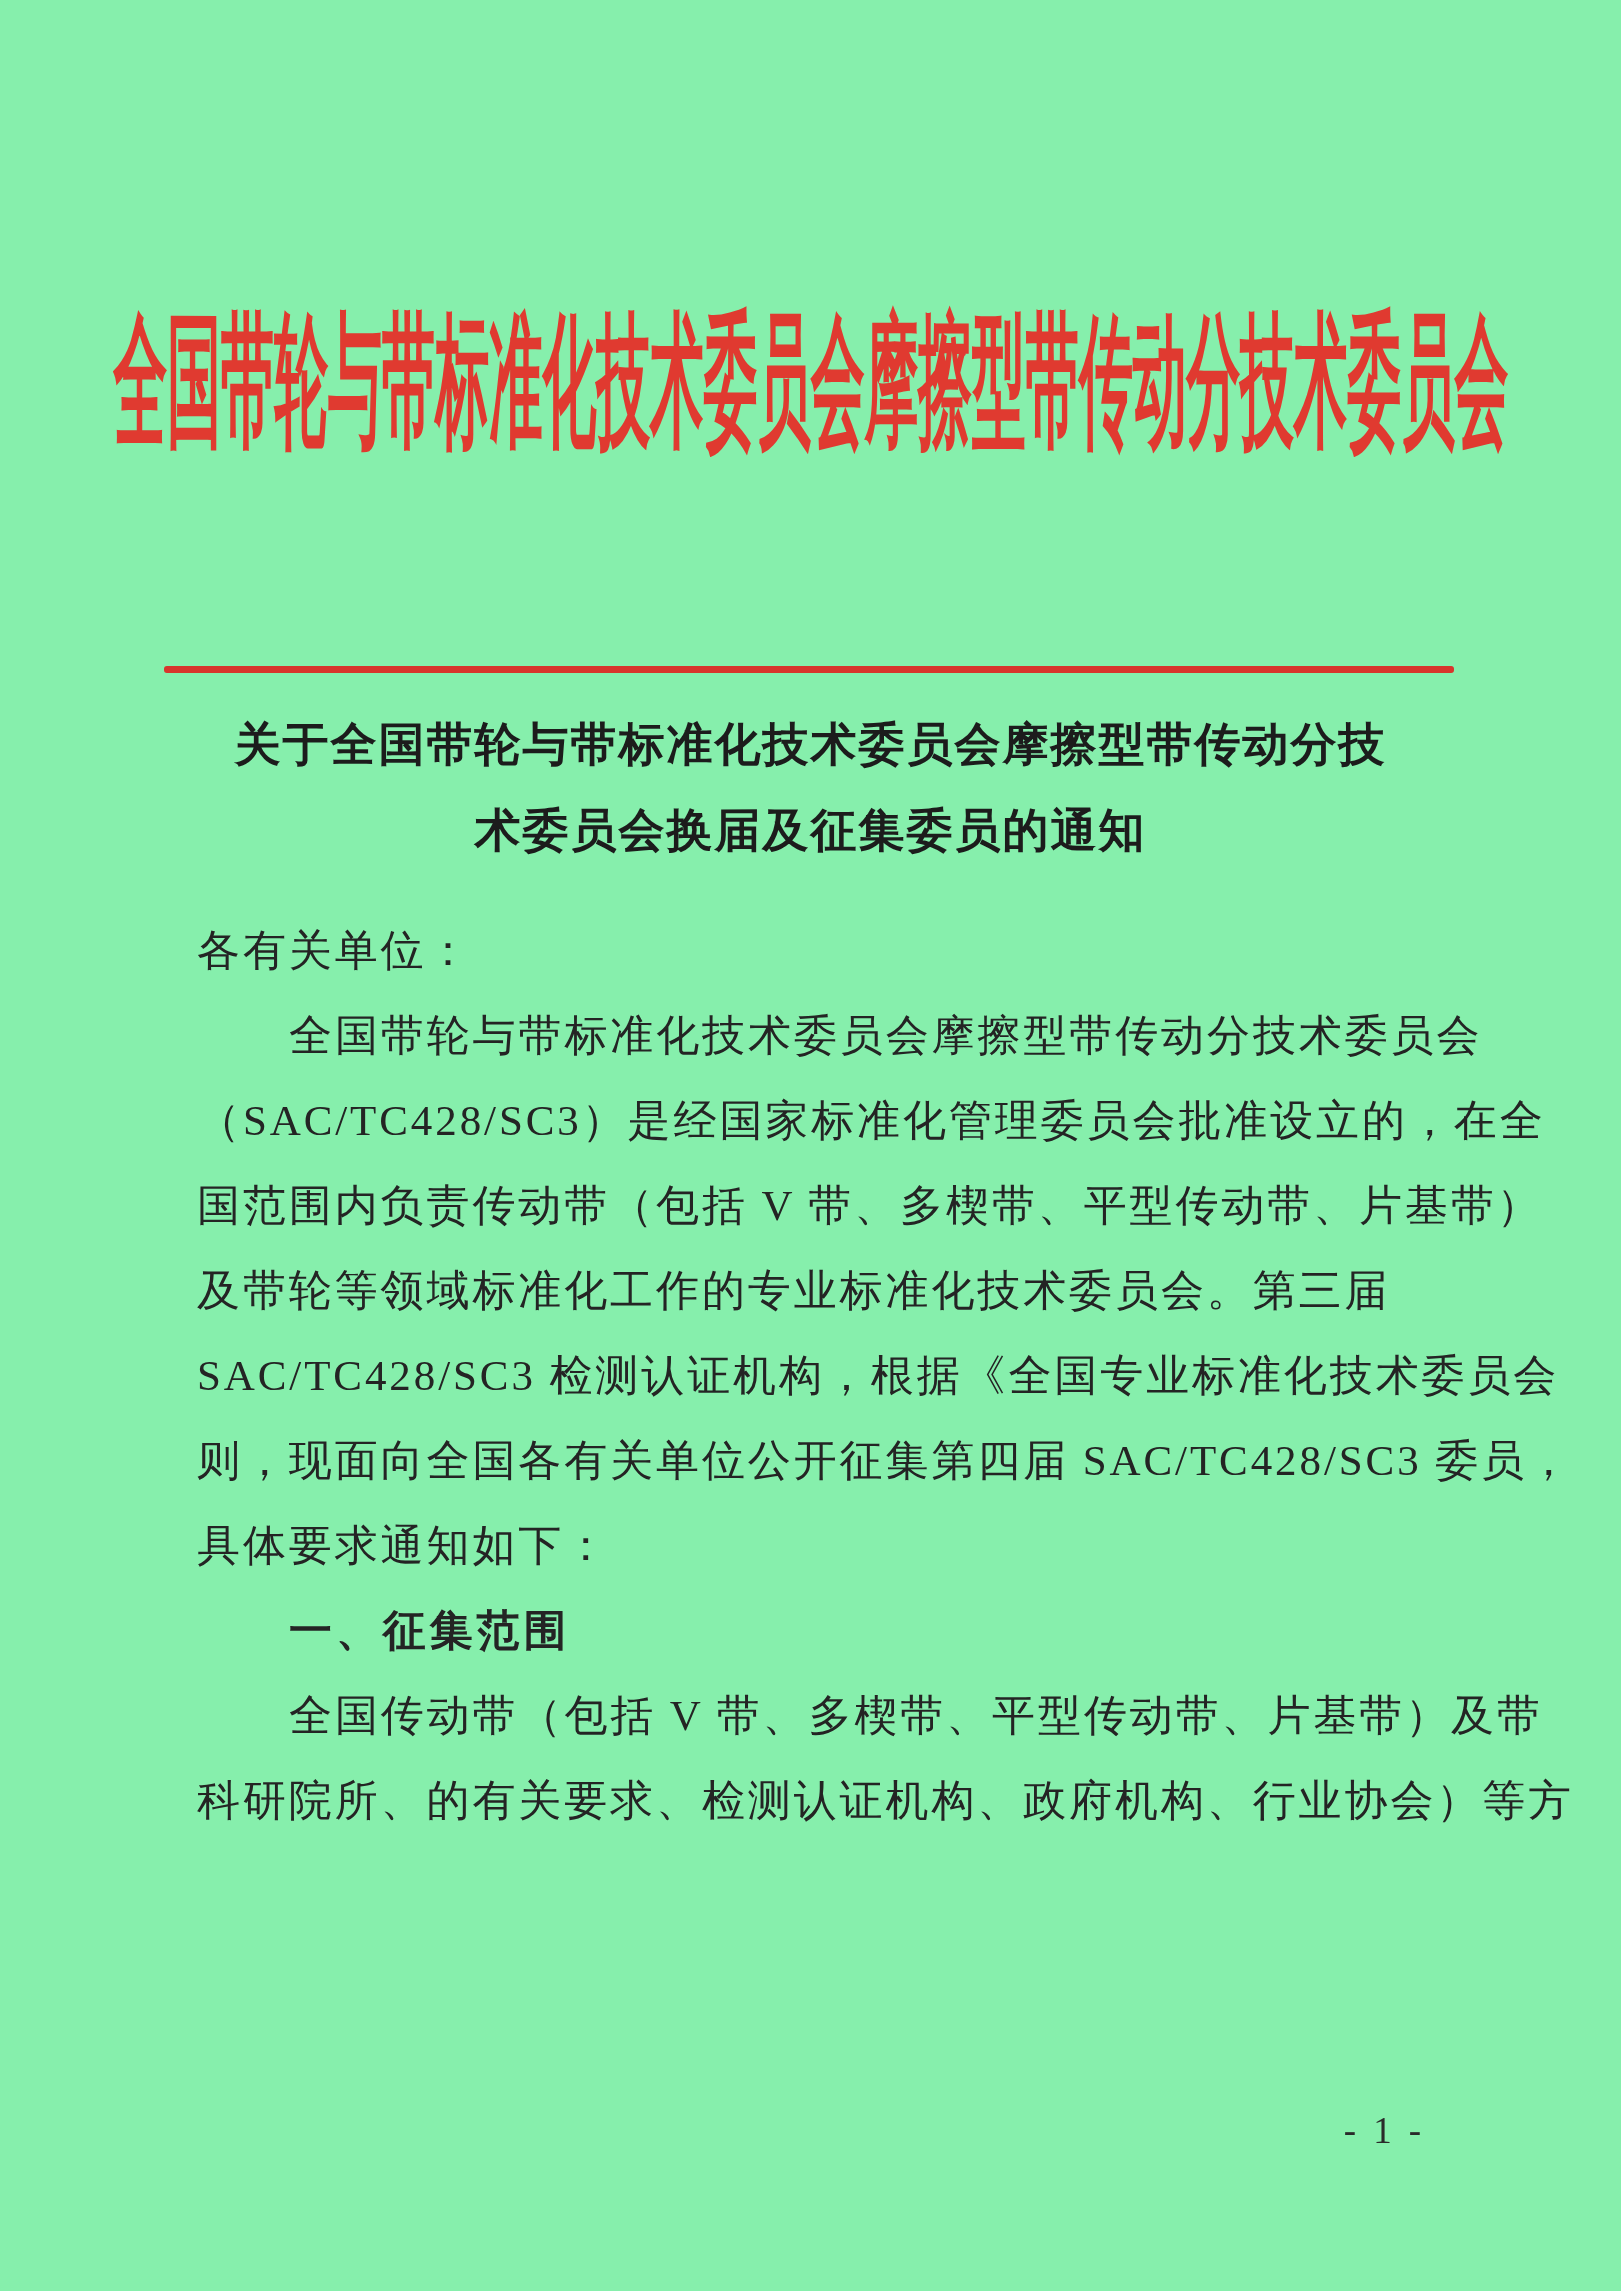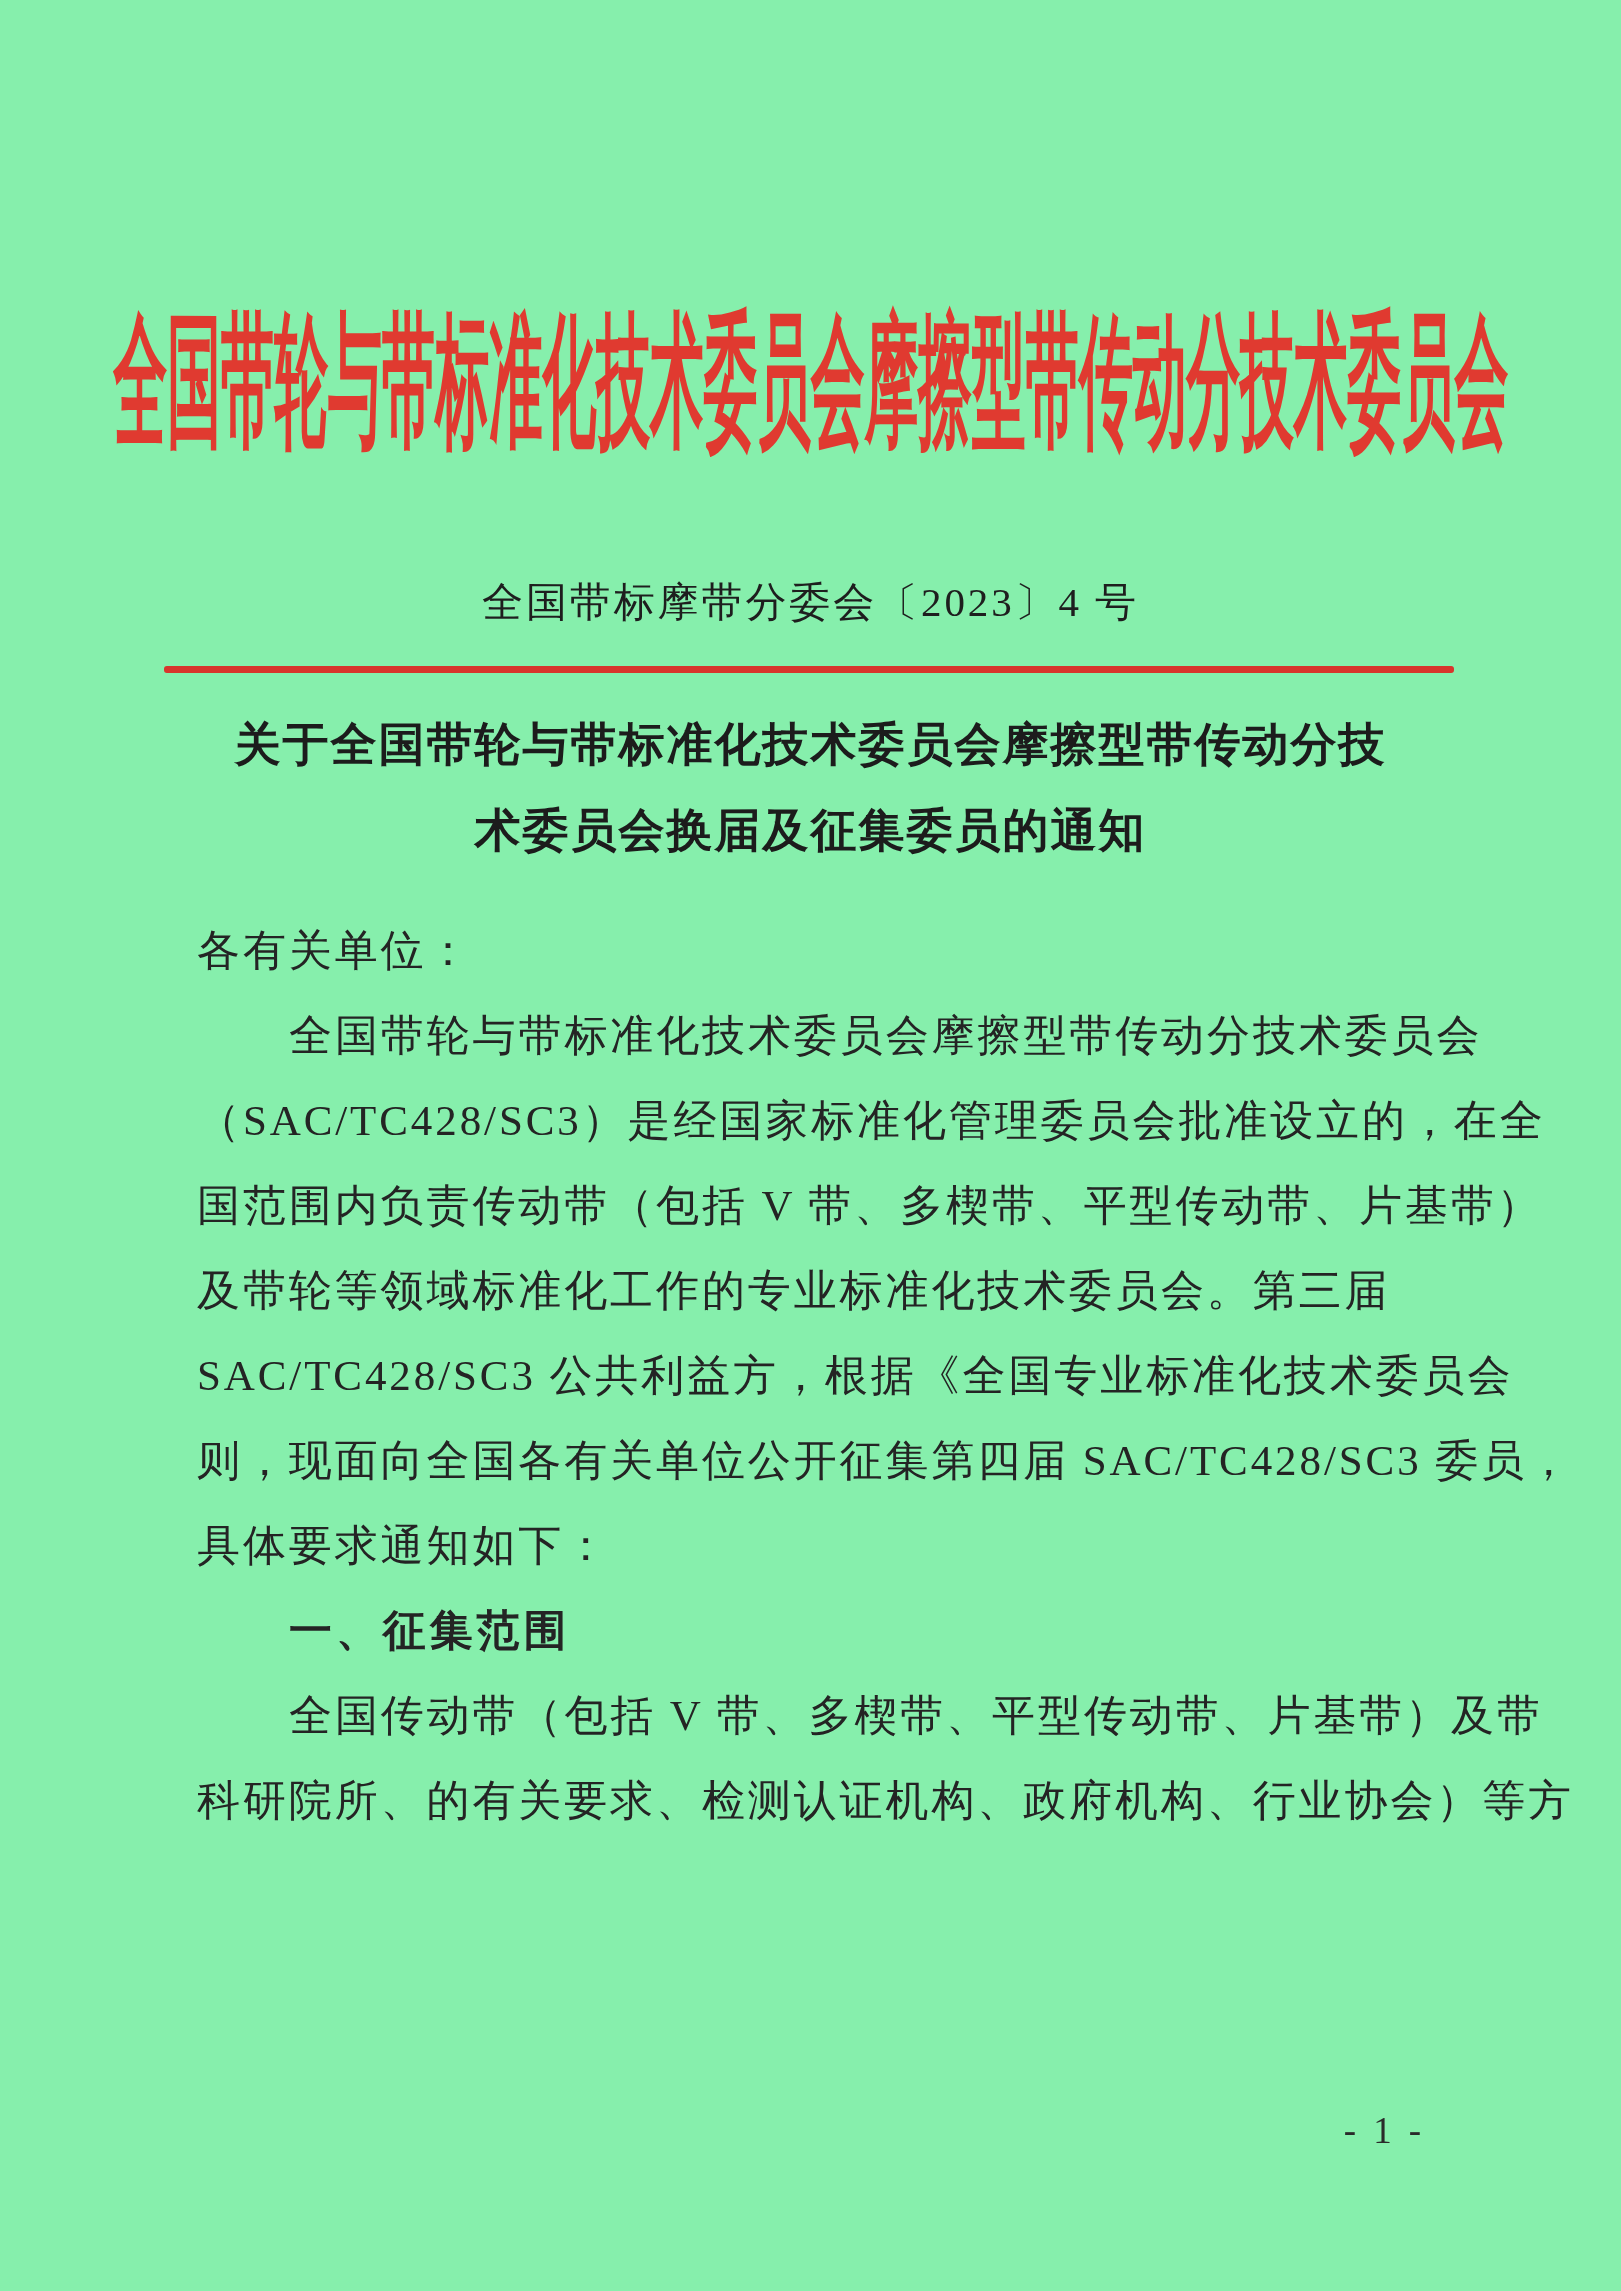--- a/index.html
+++ b/index.html
@@ -115,36 +115,35 @@
 </style>
 </head>
 <body>
 
 <div class="page">
 
   <div class="letterhead">
     <span class="stretch">全国带轮与带标准化技术委员会摩擦型带传动分技术委员会</span>
   </div>
 
-  <div class="doc-number">全国带标摩带分委会〔2023〕4 号</div>
 
   <div class="red-rule"></div>
 
   <div class="doc-title">
     <div class="t-line">关于全国带轮与带标准化技术委员会摩擦型带传动分技</div>
     <div class="t-line">术委员会换届及征集委员的通知</div>
   </div>
 
   <div class="body-text">
     <div class="line">各有关单位：</div>
     <div class="line indent">全国带轮与带标准化技术委员会摩擦型带传动分技术委员会</div>
     <div class="line">（SAC/TC428/SC3）是经国家标准化管理委员会批准设立的，在全</div>
     <div class="line">国范围内负责传动带（包括 V 带、多楔带、平型传动带、片基带）</div>
     <div class="line">及带轮等领域标准化工作的专业标准化技术委员会。第三届</div>
-    <div class="line">SAC/TC428/SC3 公共利益方，根据《全国专业标准化技术委员会</div>
+    <div class="line">SAC/TC428/SC3 检测认证机构，根据《全国专业标准化技术委员会</div>
     <div class="line">则，现面向全国各有关单位公开征集第四届 SAC/TC428/SC3 委员，</div>
     <div class="line">具体要求通知如下：</div>
     <div class="line indent heading">一、征集范围</div>
     <div class="line indent">全国传动带（包括 V 带、多楔带、平型传动带、片基带）及带</div>
     <div class="line">科研院所、的有关要求、检测认证机构、政府机构、行业协会）等方</div>
   </div>
 
   <div class="page-number">- 1 -</div>
 
 </div>

